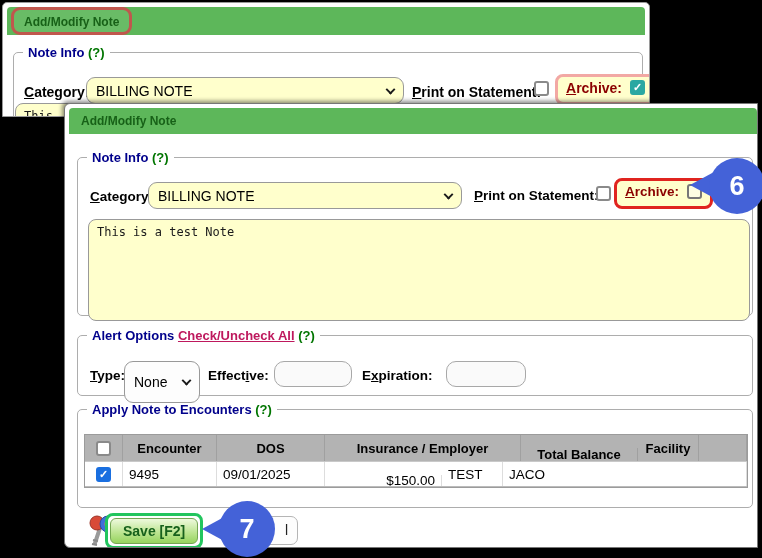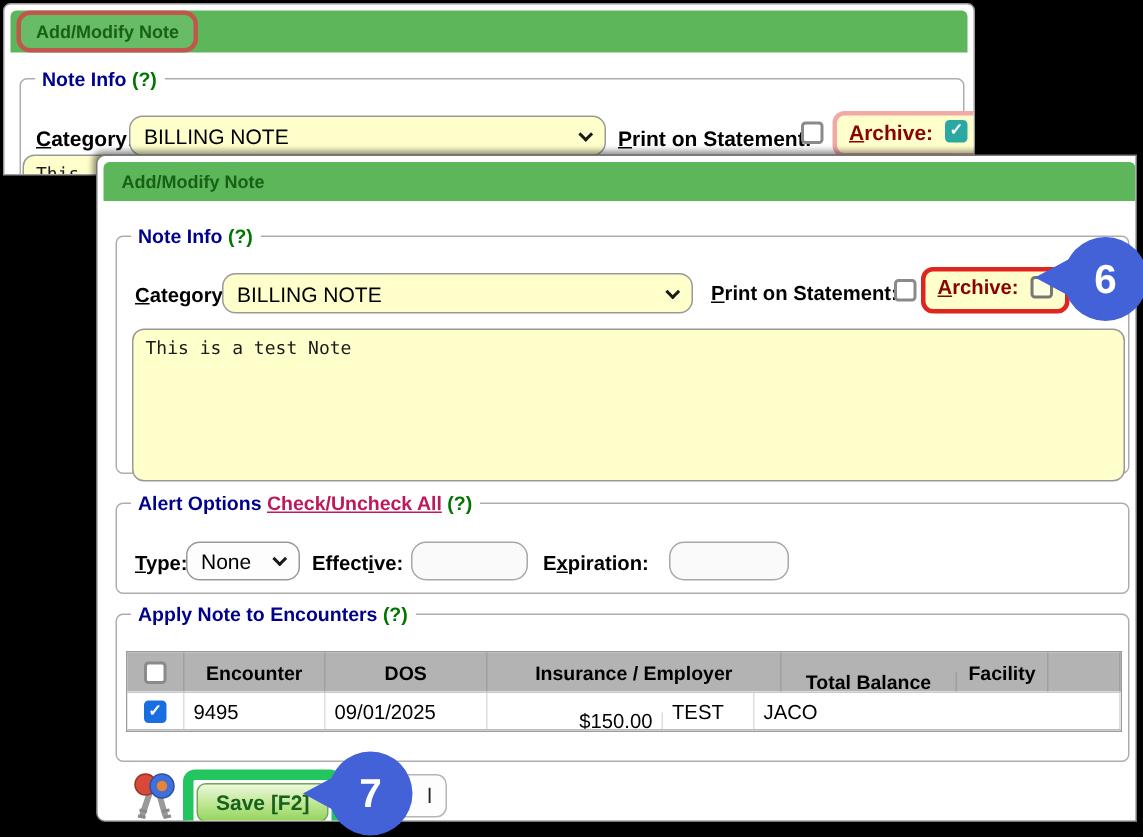--- a/index.html
+++ b/index.html
@@ -73,21 +73,21 @@
   .enc-cell:last-child { border-right:none; }
   .c0{width:38px; justify-content:center;} .c1{width:94px;} .c2{width:108px;}
   .c3{width:196px;} .c4{width:117px;margin-top:13px;} .c5{width:61px;} .c6{flex:1;}
   .enc-row.data .c4 { justify-content:flex-end; }
   .enc-row.data .enc-cell.c0 { justify-content:center; }
   .enc-cb { position:static; }
 
   
   .footer-row { position:absolute; left:0; top:408px; width:100%; height:40px; }
   .keys-icon { position:absolute; left:22px; top:2px; }
-  .anno-save-box { position:absolute; left:57px; top:1px; border:7px solid #22c55e;
+  .anno-save-box { position:absolute; left:40px; top:1px; border:3px solid #22c55e;
                    border-radius:8px; padding:2px; background:#fff; }
   .save-btn { display:block; border:1px solid #74a653; border-radius:6px;
               background:linear-gradient(#eef9dd, #bde592 55%, #96d45e);
               color:#17611c; font-weight:bold; font-size:14px; padding:4px 12px;
               font-family:"Liberation Sans", sans-serif; cursor:pointer; }
   .partial-btn { position:absolute; left:163px; top:4px; width:70px; height:29px;
                  background:#fdfdfd; border:1px solid #b5b5b5; border-radius:7px;
                  text-align:right; padding-right:9px; font-size:14px; line-height:27px;
                  color:#222; cursor:pointer; }
 
@@ -140,21 +140,21 @@
     <div class="archive-box" style="left:536px; top:13px;">
       <span class="archive-lbl"><span class="u">A</span><span>rchive:</span></span>
       <span class="checkbox in-yellow"></span>
     </div>
     <div class="textarea" style="left:10px; top:54px; width:662px; height:102px;">This is a test Note</div>
   </fieldset>
 
   <fieldset style="left:12px; top:224px; width:676px; height:68px;">
     <legend><span>Alert Options</span> <span class="legend-link">Check/Uncheck All</span> <span class="help">(?)</span></legend>
     <span class="lbl" style="left:12px; top:25px;"><span class="u">T</span><span>ype:</span></span>
-    <div class="select white" style="left:46px; top:18px; width:76px; height:26px;text-align:right;">
+    <div class="select white" style="left:46px; top:18px; width:76px; height:42px;text-align:right;">
       <span>None</span>
       <span class="chev"></span>
     </div>
     <span class="lbl" style="left:130px; top:25px;"><span>Effect</span><span class="u">i</span><span>ve:</span></span>
     <div class="input" style="left:196px; top:18px; width:78px; height:26px;"></div>
     <span class="lbl" style="left:284px; top:25px;"><span>E</span><span class="u">x</span><span>piration:</span></span>
     <div class="input" style="left:368px; top:18px; width:80px; height:26px;"></div>
   </fieldset>
 
   <fieldset style="left:12px; top:298px; width:676px; height:106px;">

